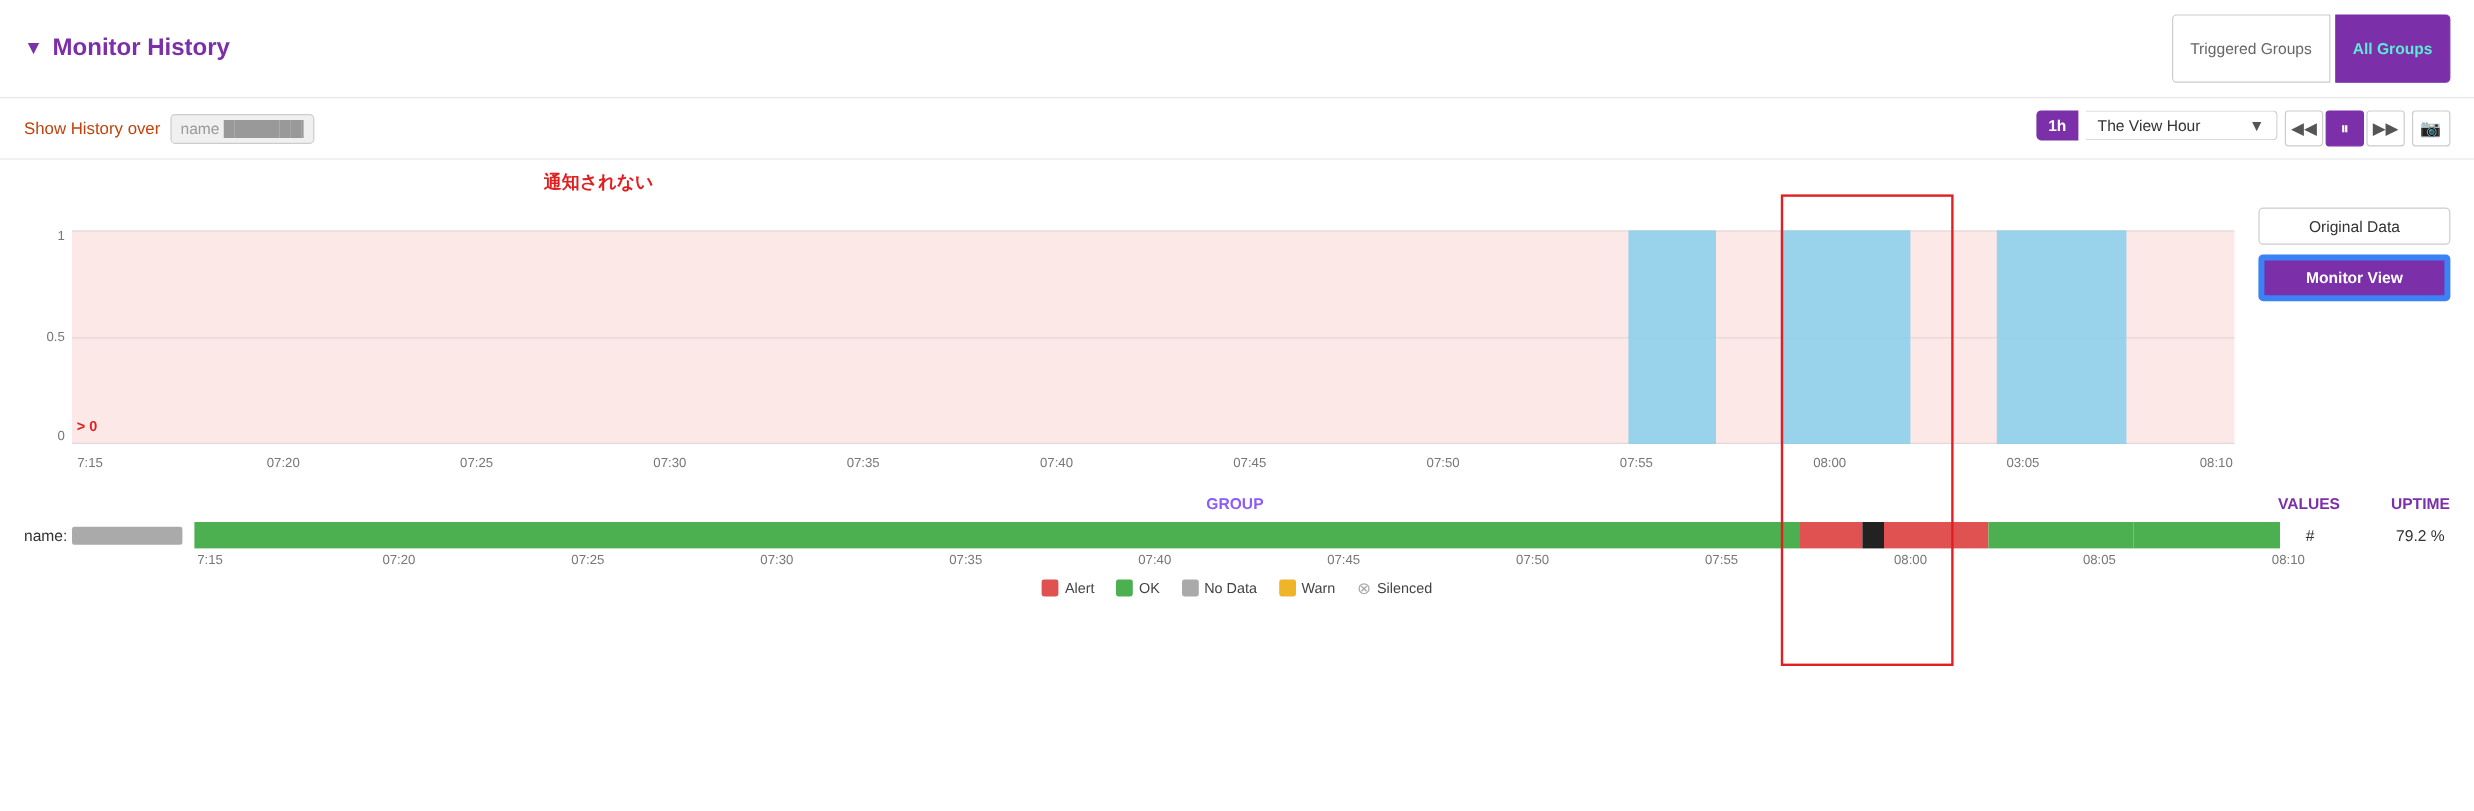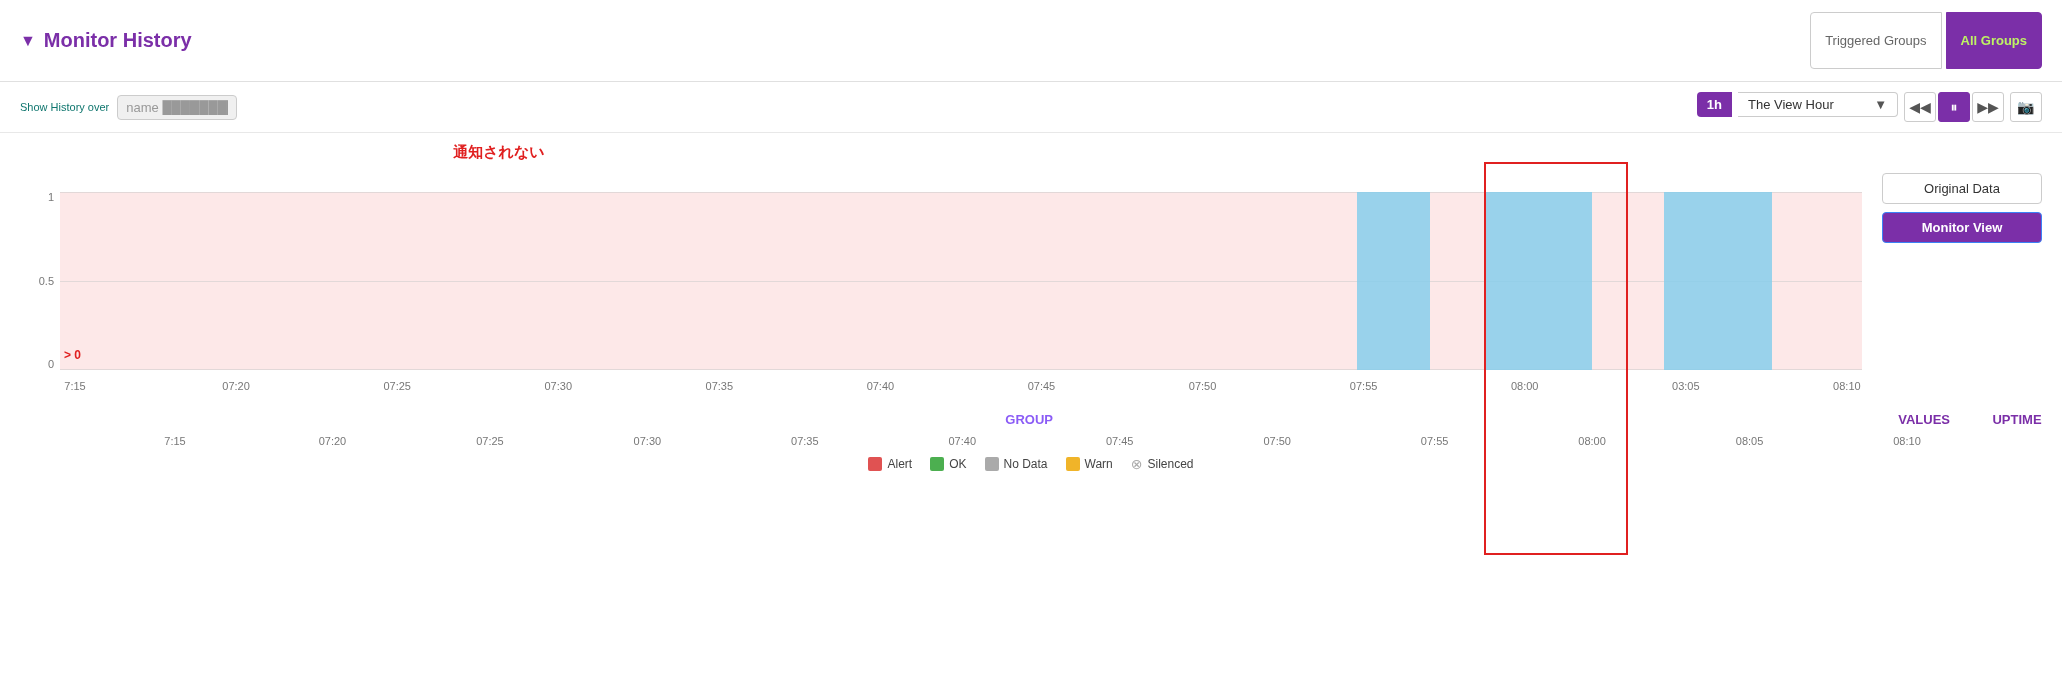--- a/index.html
+++ b/index.html
@@ -48,43 +48,43 @@
       background: #fff;
       color: #666;
       border-radius: 4px 0 0 4px;
       cursor: pointer;
       font-size: 13px;
     }
     .btn-allgroups {
       padding: 20px 14px;
       border: 1px solid #7b2fa8;
       background: #7b2fa8;
-      color: #bef264;
+      color: #5eead4;
       border-radius: 0 4px 4px 0;
       cursor: pointer;
       font-size: 13px;
       font-weight: 600;
     }
     
     .toolbar {
       display: flex;
       align-items: center;
       justify-content: space-between;
       padding: 10px 20px;
       background: #fff;
       border-bottom: 1px solid #e8e8e8;
     }
     .toolbar-left {
       display: flex;
       align-items: center;
       gap: 8px;
     }
     .toolbar-label {
-      color: #0f766e;
-      font-size: 11px;
+      color: #c2410c;
+      font-size: 14px;
     }
     .toolbar-name-input {
       border: 1px solid #ccc;
       border-radius: 4px;
       padding: 4px 8px;
       font-size: 13px;
       color: #999;
       background: #f0f0f0;
       width: 120px;
     }
@@ -219,21 +219,21 @@
       border: 1px solid #ccc;
       background: #fff;
       color: #333;
       border-radius: 4px;
       cursor: pointer;
       font-size: 13px;
       text-align: center;
     }
     .btn-monitor-view {
       padding: 7px 14px;
-      border: 1px solid #3b82f6;
+      border: 5px solid #3b82f6;
       background: #7b2fa8;
       color: #fff;
       border-radius: 4px;
       cursor: pointer;
       font-size: 13px;
       font-weight: 600;
       text-align: center;
     }
     
     .group-section {
@@ -407,20 +407,41 @@
       <div style="min-width:140px; text-align:right; padding-right:10px;"></div>
       <div style="flex:1; text-align:center;">
         <span style="font-weight:700; color:#8b5cf6; font-size:13px;">GROUP</span>
       </div>
       <div class="right-cols">
         <span class="col-header">VALUES</span>
         <span class="col-header">UPTIME</span>
       </div>
     </div>
 
+    <div style="display:flex; align-items:center; margin-bottom:4px;">
+      <div class="group-row-label">
+        <span>name:</span>
+        <span class="name-blur">██████████</span>
+      </div>
+
+      <div style="flex:1; height:22px; position:relative; display:flex; overflow:visible;">
+
+        <div style="flex:0 0 77%; height:100%; background:#4caf50;"></div>
+        <div style="flex:0 0 3%; height:100%; background:#e05252;"></div>
+        <div style="flex:0 0 1%; height:100%; background:#222; width:2px;"></div>
+        <div style="flex:0 0 5%; height:100%; background:#e05252;"></div>
+        <div style="flex:0 0 7%; height:100%; background:#4caf50;"></div>
+        <div style="flex:0 0 7%; height:100%; background:#4caf50;"></div>
+      </div>
+
+      <div class="right-cols">
+        <span class="row-val">#</span>
+        <span class="row-val">79.2 %</span>
+      </div>
+    </div>
 
     <div style="display:flex; justify-content:space-between; margin-left:140px; margin-right:120px;">
       <span class="group-x-label">7:15</span>
       <span class="group-x-label">07:20</span>
       <span class="group-x-label">07:25</span>
       <span class="group-x-label">07:30</span>
       <span class="group-x-label">07:35</span>
       <span class="group-x-label">07:40</span>
       <span class="group-x-label">07:45</span>
       <span class="group-x-label">07:50</span>

